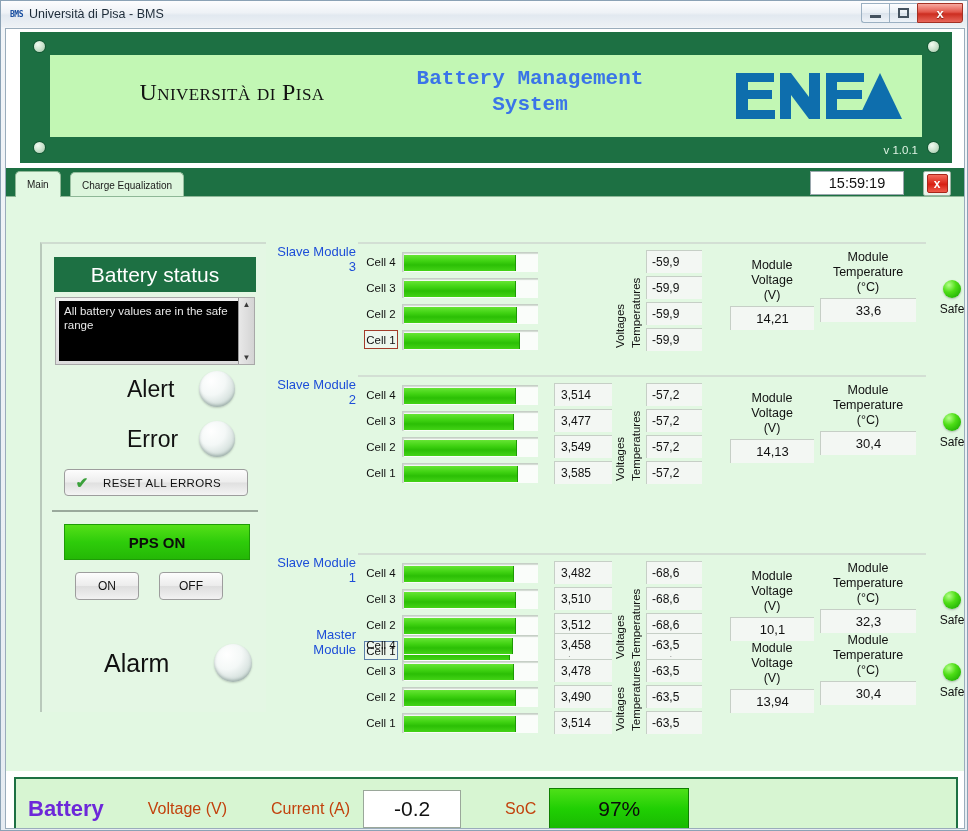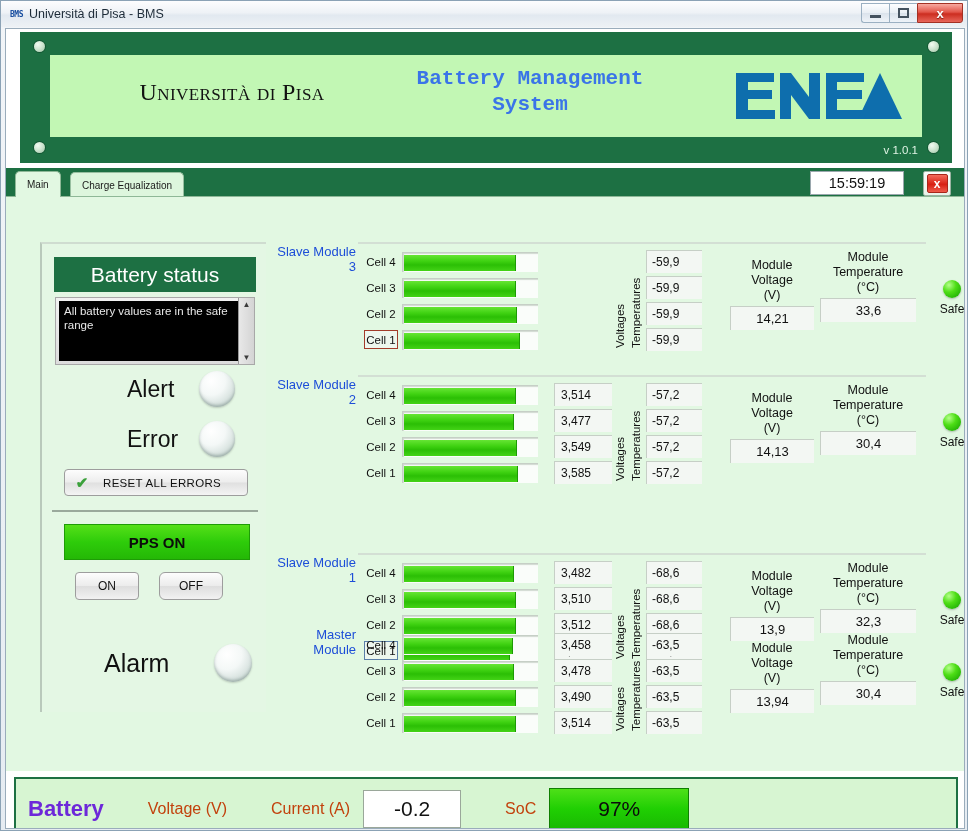--- a/index.html
+++ b/index.html
@@ -217,21 +217,21 @@
     font-size:15px;font-weight:bold;color:#0c0c0c;
   }
   .pbtn{
     position:absolute;top:328px;width:64px;height:28px;
     background:linear-gradient(180deg,#fdfdfd 0%,#ececec 48%,#dedede 52%,#f2f2f2 100%);
     border:1px solid #9d9d9d;border-radius:4px;box-sizing:border-box;
     display:flex;align-items:center;justify-content:center;
     font-size:12px;color:#111;
   }
   #onbtn{left:33px;}
-  #offbtn{left:117px;border-radius:6px;}
+  #offbtn{left:117px;}
   #alarmrow{left:62px;top:400px;}
   #alarmrow .lbl{width:110px;font-size:25px;}
   #alarmrow .lamp{width:38px;height:38px;}
 
   
   .module{
     position:absolute;left:352px;width:568px;
     border-top:2px solid #d3dfd4;
     box-sizing:border-box;
   }
@@ -572,21 +572,21 @@
           <div class="rotlbl rot-volt">Voltages</div>
           <div class="rotlbl rot-temp">Temperatures</div>
           <div class="tcol">
             <div class="tcell">-68,6</div>
             <div class="tcell">-68,6</div>
             <div class="tcell">-68,6</div>
             <div class="tcell">-68,6</div>
           </div>
           <div class="mvblock">
             <div class="mlabel">Module<br>Voltage<br>(V)</div>
-            <div class="mfield">13,9</div>
+            <div class="mfield">10,1</div>
           </div>
           <div class="mtblock">
             <div class="mlabel">Module<br>Temperature<br>(°C)</div>
             <div class="mfield">32,3</div>
           </div>
           <div class="safeblock">
             <div class="safelamp"></div>
             <div class="safelbl">Safe</div>
           </div>
         </div>

